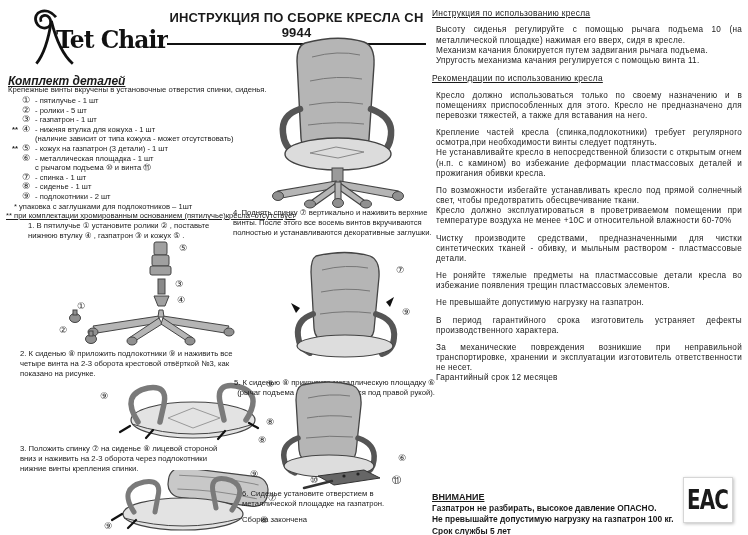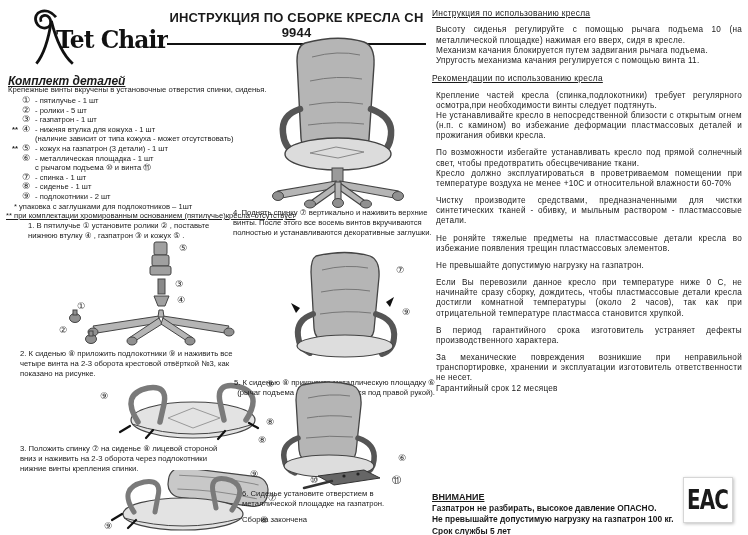--- a/index.html
+++ b/index.html
@@ -269,28 +269,28 @@
 
   <div class="abs step s6">6. Сиденье установите отверстием в металлической площадке на газпатрон.</div>
   <div class="abs done">Сборка закончена</div>
 
   <div class="abs rcol">
     <div class="rhead">Инструкция по использованию кресла</div>
     <p class="tight">Высоту сиденья регулируйте с помощью рычага подъема 10 (на металлической площадке) нажимая его вверх, сидя в кресле.</p>
     <p class="tight">Механизм качания блокируется путем задвигания рычага подъема.</p>
     <p>Упругость механизма качания регулируется с помощью винта 11.</p>
     <div class="rhead h2">Рекомендации по использованию кресла</div>
+    <p>Кресло должно использоваться только по своему назначению и в помещениях приспособленных для этого. Кресло не предназначено для перевозки тяжестей, а также для вставания на него.</p>
     <p class="tight">Крепление частей кресла (спинка,подлокотники) требует регулярного осмотра,при необходимости винты следует подтянуть.</p>
     <p>Не устанавливайте кресло в непосредственной близости с открытым огнем (н.п. с камином) во избежание деформации пластмассовых деталей и прожигания обивки кресла.</p>
     <p class="tight">По возможности избегайте устанавливать кресло под прямой солнечный свет, чтобы предотвратить обесцвечивание ткани.</p>
     <p>Кресло должно эксплуатироваться в проветриваемом помещении при температуре воздуха не менее +10С и относительной влажности 60-70%</p>
     <p>Чистку производите средствами, предназначенными для чистки синтетических тканей - обивку, и мыльным раствором - пластмассовые детали.</p>
     <p>Не роняйте тяжелые предметы на пластмассовые детали кресла во избежание появления трещин пластмассовых элементов.</p>
     <p>Не превышайте допустимую нагрузку на газпатрон.</p>
-    <p>Если Вы перевозили данное кресло при температуре ниже 0 С, не начинайте сразу сборку, дождитесь, чтобы пластмассовые детали кресла достигли комнатной температуры (около 2 часов), так как при отрицательной температуре пластмасса становится хрупкой.</p>
     <p>В период гарантийного срока изготовитель устраняет дефекты производственного характера.</p>
     <p class="tight">За механические повреждения возникшие при неправильной транспортировке, хранении и эксплуатации изготовитель ответственности не несет.</p>
     <p>Гарантийный срок  12 месяцев</p>
   </div>
 
   <div class="abs attn">
     <div class="attn-h">ВНИМАНИЕ</div>
     <div>Газпатрон не разбирать, высокое давление ОПАСНО.</div>
     <div>Не превышайте допустимую нагрузку на газпатрон 100 кг.</div>
     <div>Срок службы 5 лет</div>

